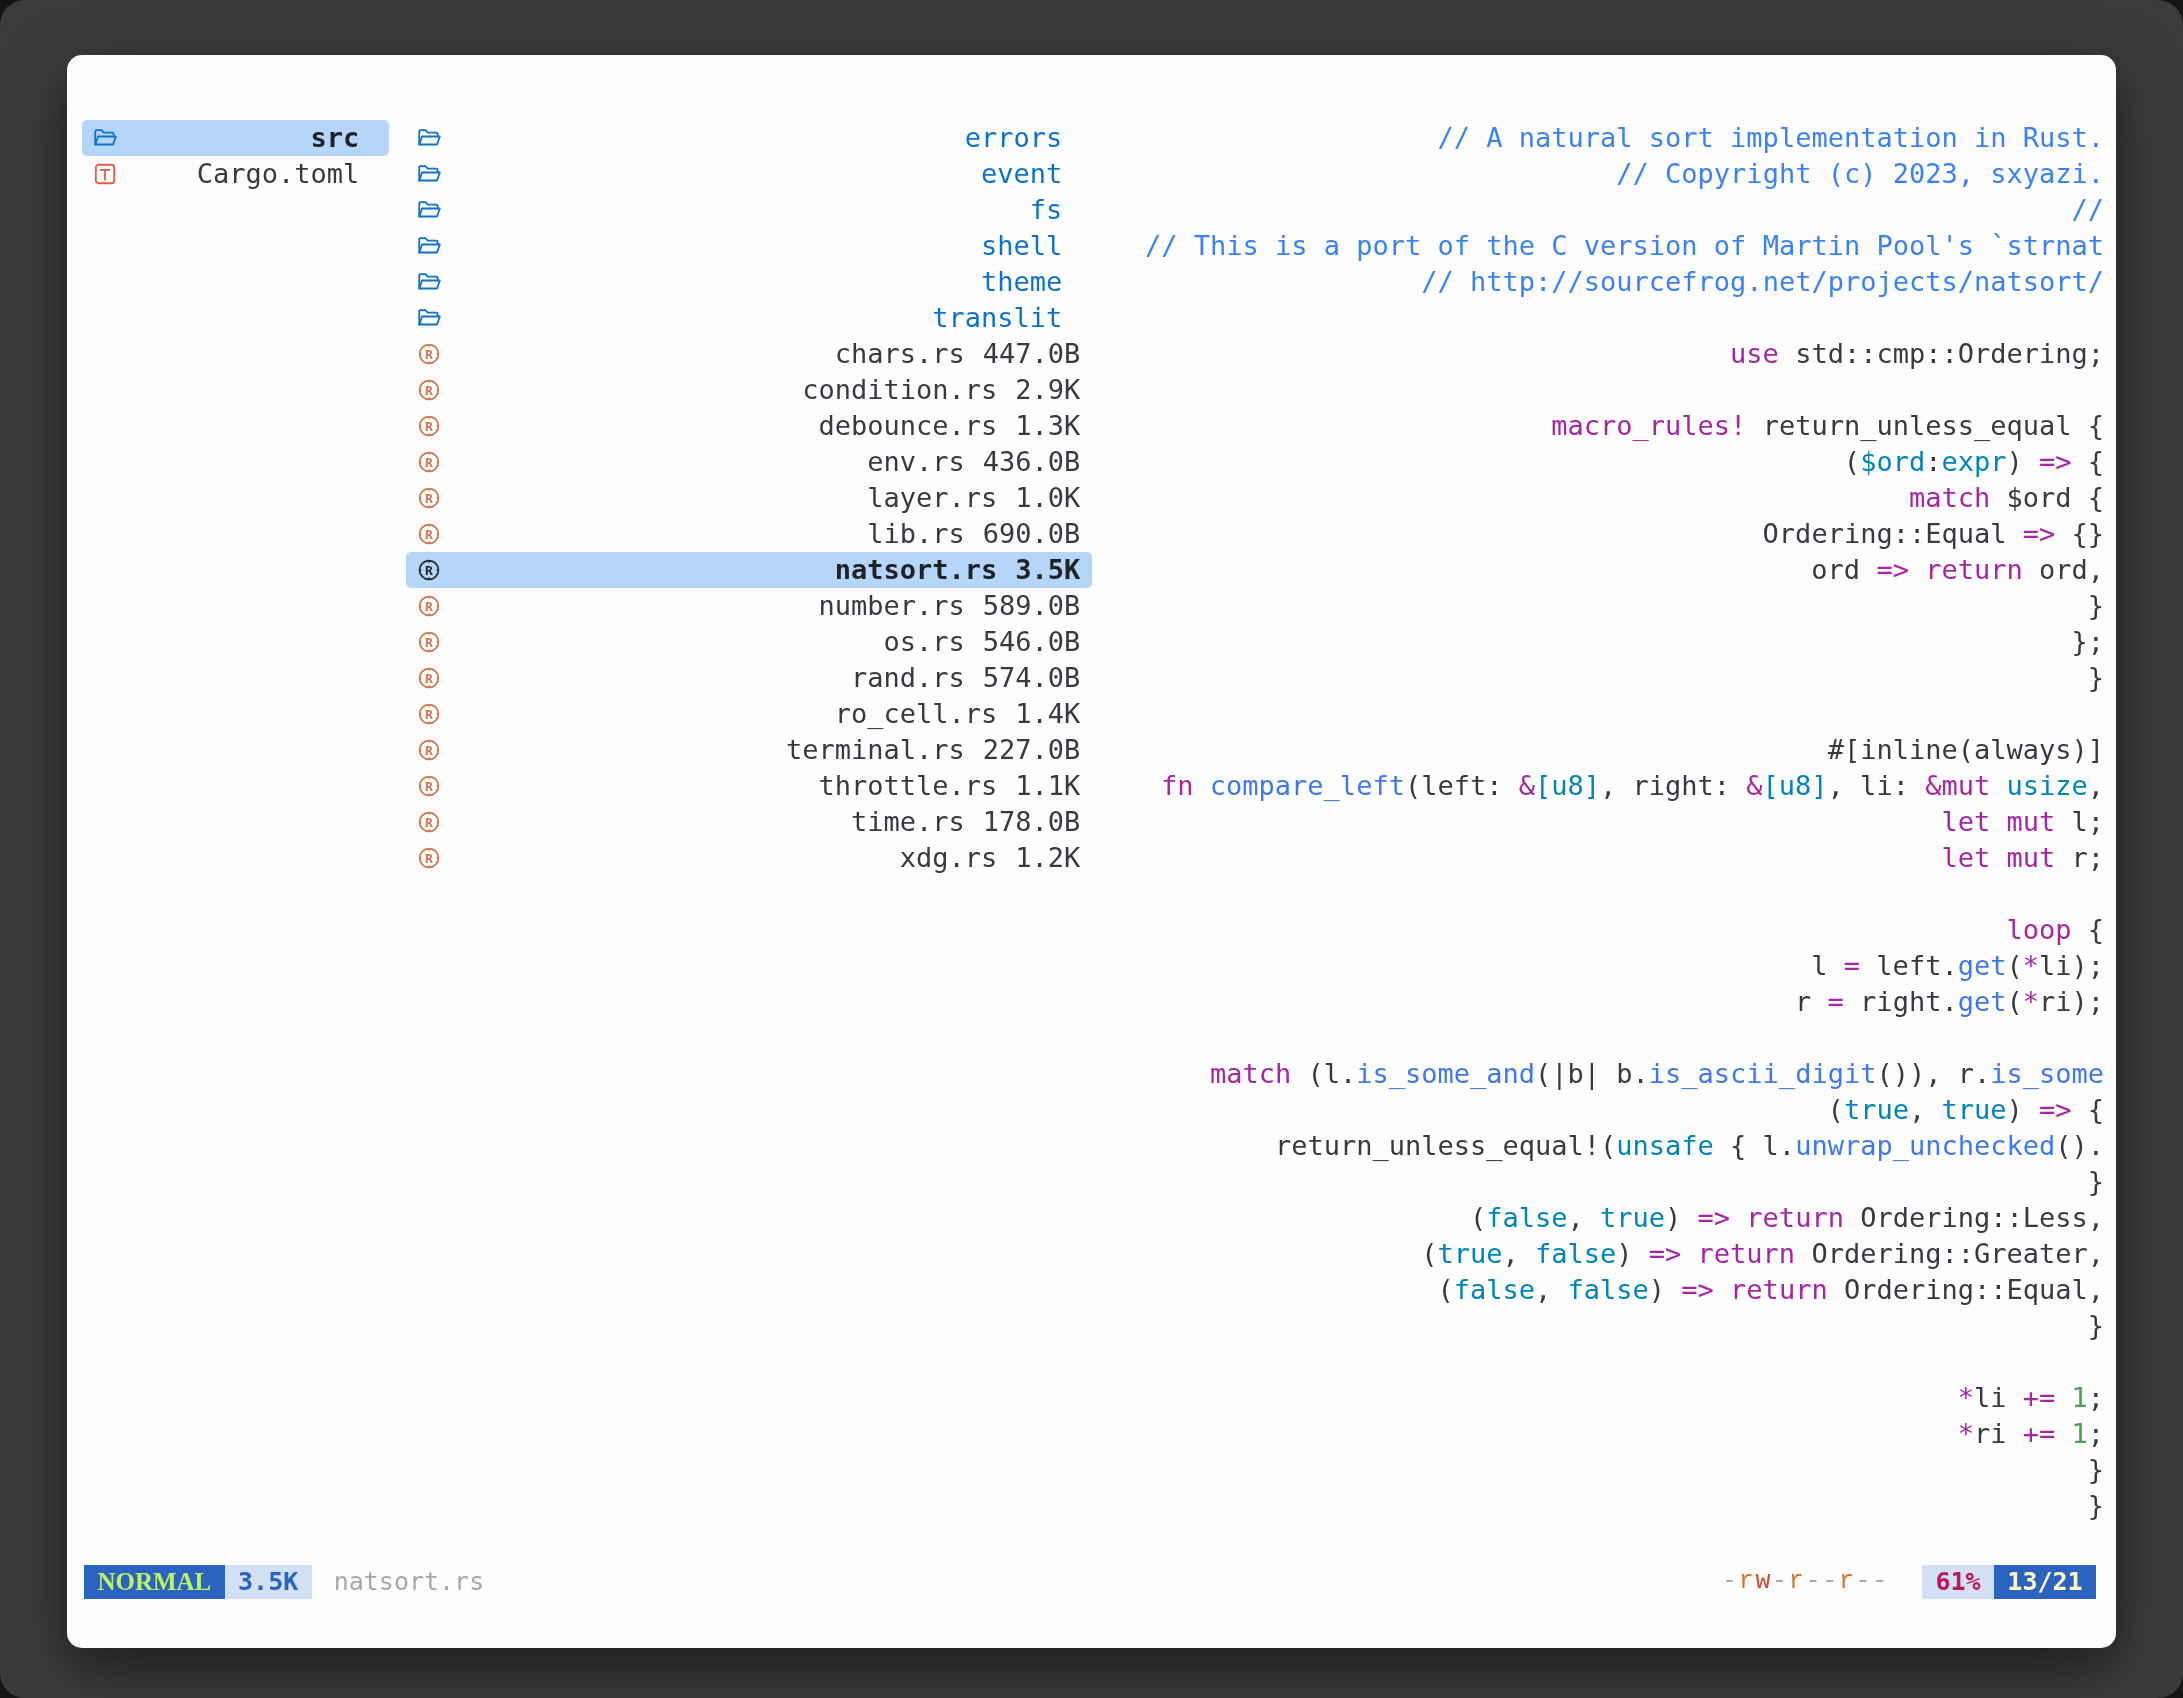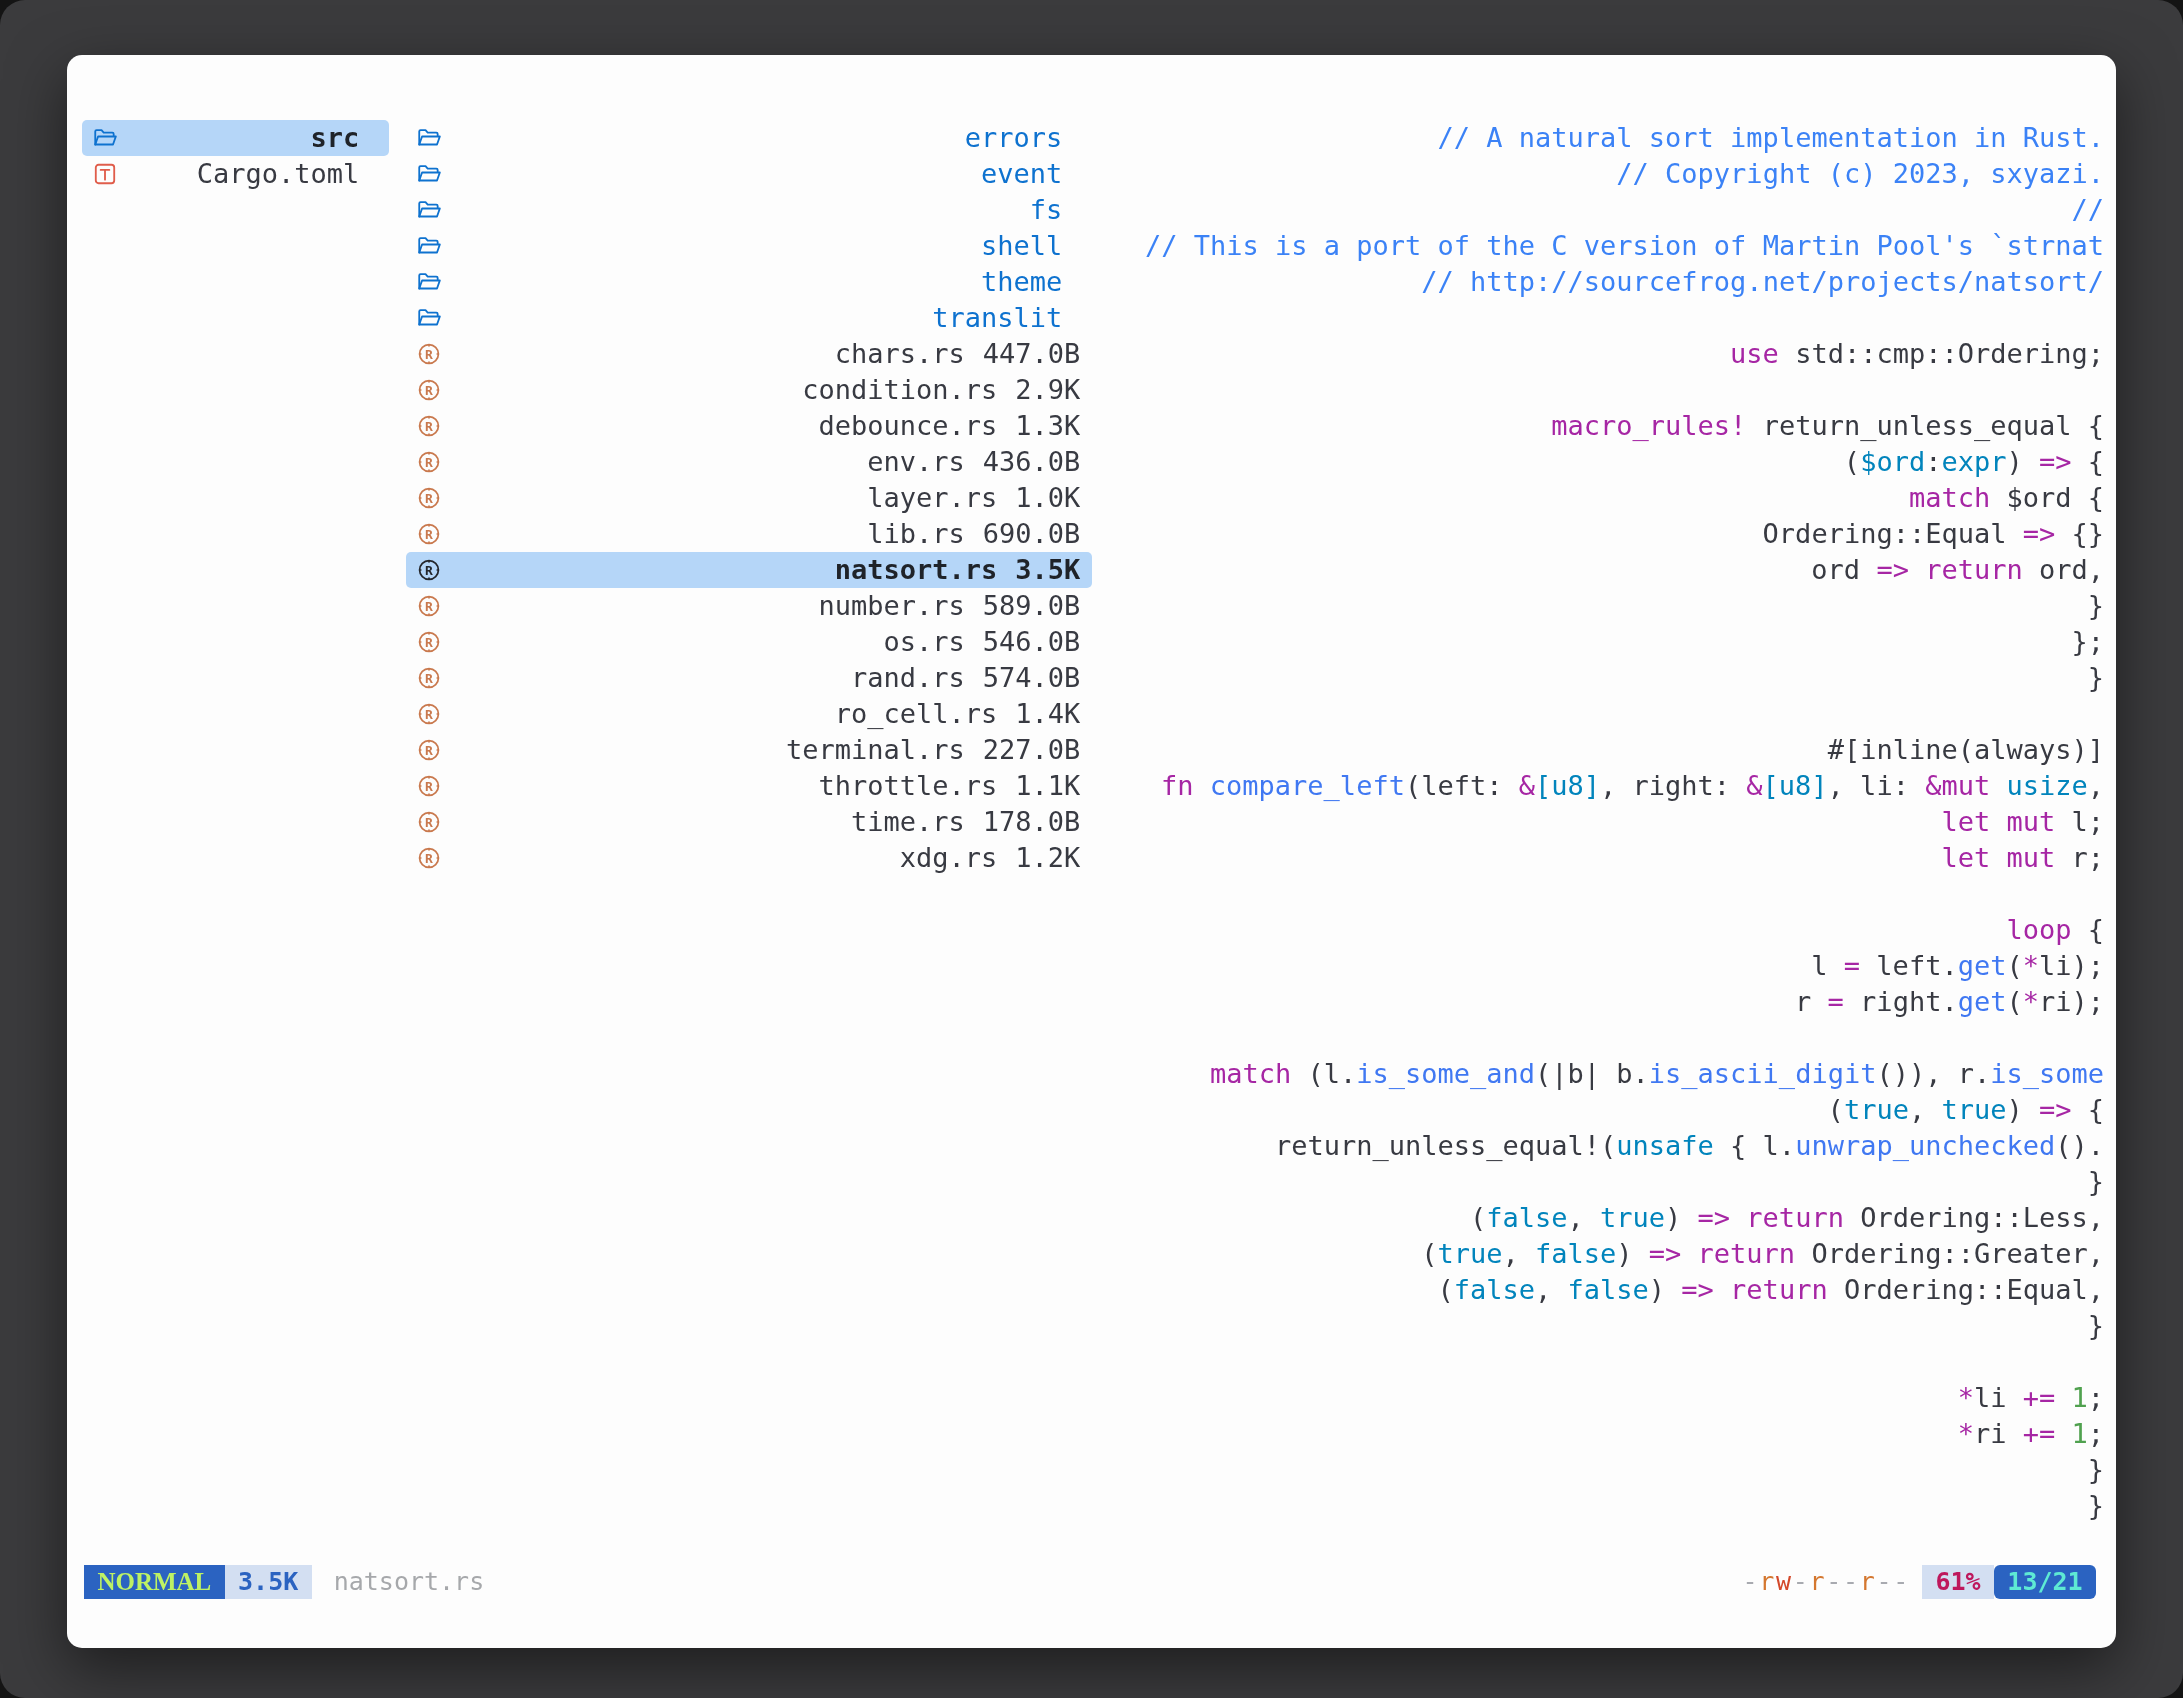--- a/index.html
+++ b/index.html
@@ -56,24 +56,24 @@
   
   .statusbar {
     position: absolute; left: 17px; right: 20px; bottom: 49px;
     height: 34px; display: flex; align-items: center;
     font-size: 25px; line-height: 34px;
   }
   .chip { height: 34px; display: flex; align-items: center; padding: 0 13.4px; font-weight: bold; }
   .chip-mode     { background: #2b63c1; color: #bef264; font-family: Liberation Serif, serif; }
   .chip-size     { background: #d3dff2; color: #2b63c1; }
   .chip-percent  { background: #d3dff2; color: #be185d; }
-  .chip-position { background: #2b63c1; color: #5eead4; border-radius: 6px; }
+  .chip-position { background: #2b63c1; color: #fef9c3; }
   .sb-filename { color: #a6a8ab; margin-left: 22px; }
   .sb-spacer { flex: 1 1 auto; }
-  .sb-perms { margin-right: 12px; letter-spacing: 1.7px; }
+  .sb-perms { margin-right: 33px; letter-spacing: 1.7px; font-family: Liberation Mono, monospace; }
   .perm-dim { color: #a8aab0; }
   .perm-r   { color: #d4772f; }
   .perm-w   { color: #d4492b; }
 </style>
 </head>
 <body>
 
 <div class="screen">
   <div class="window">
 

